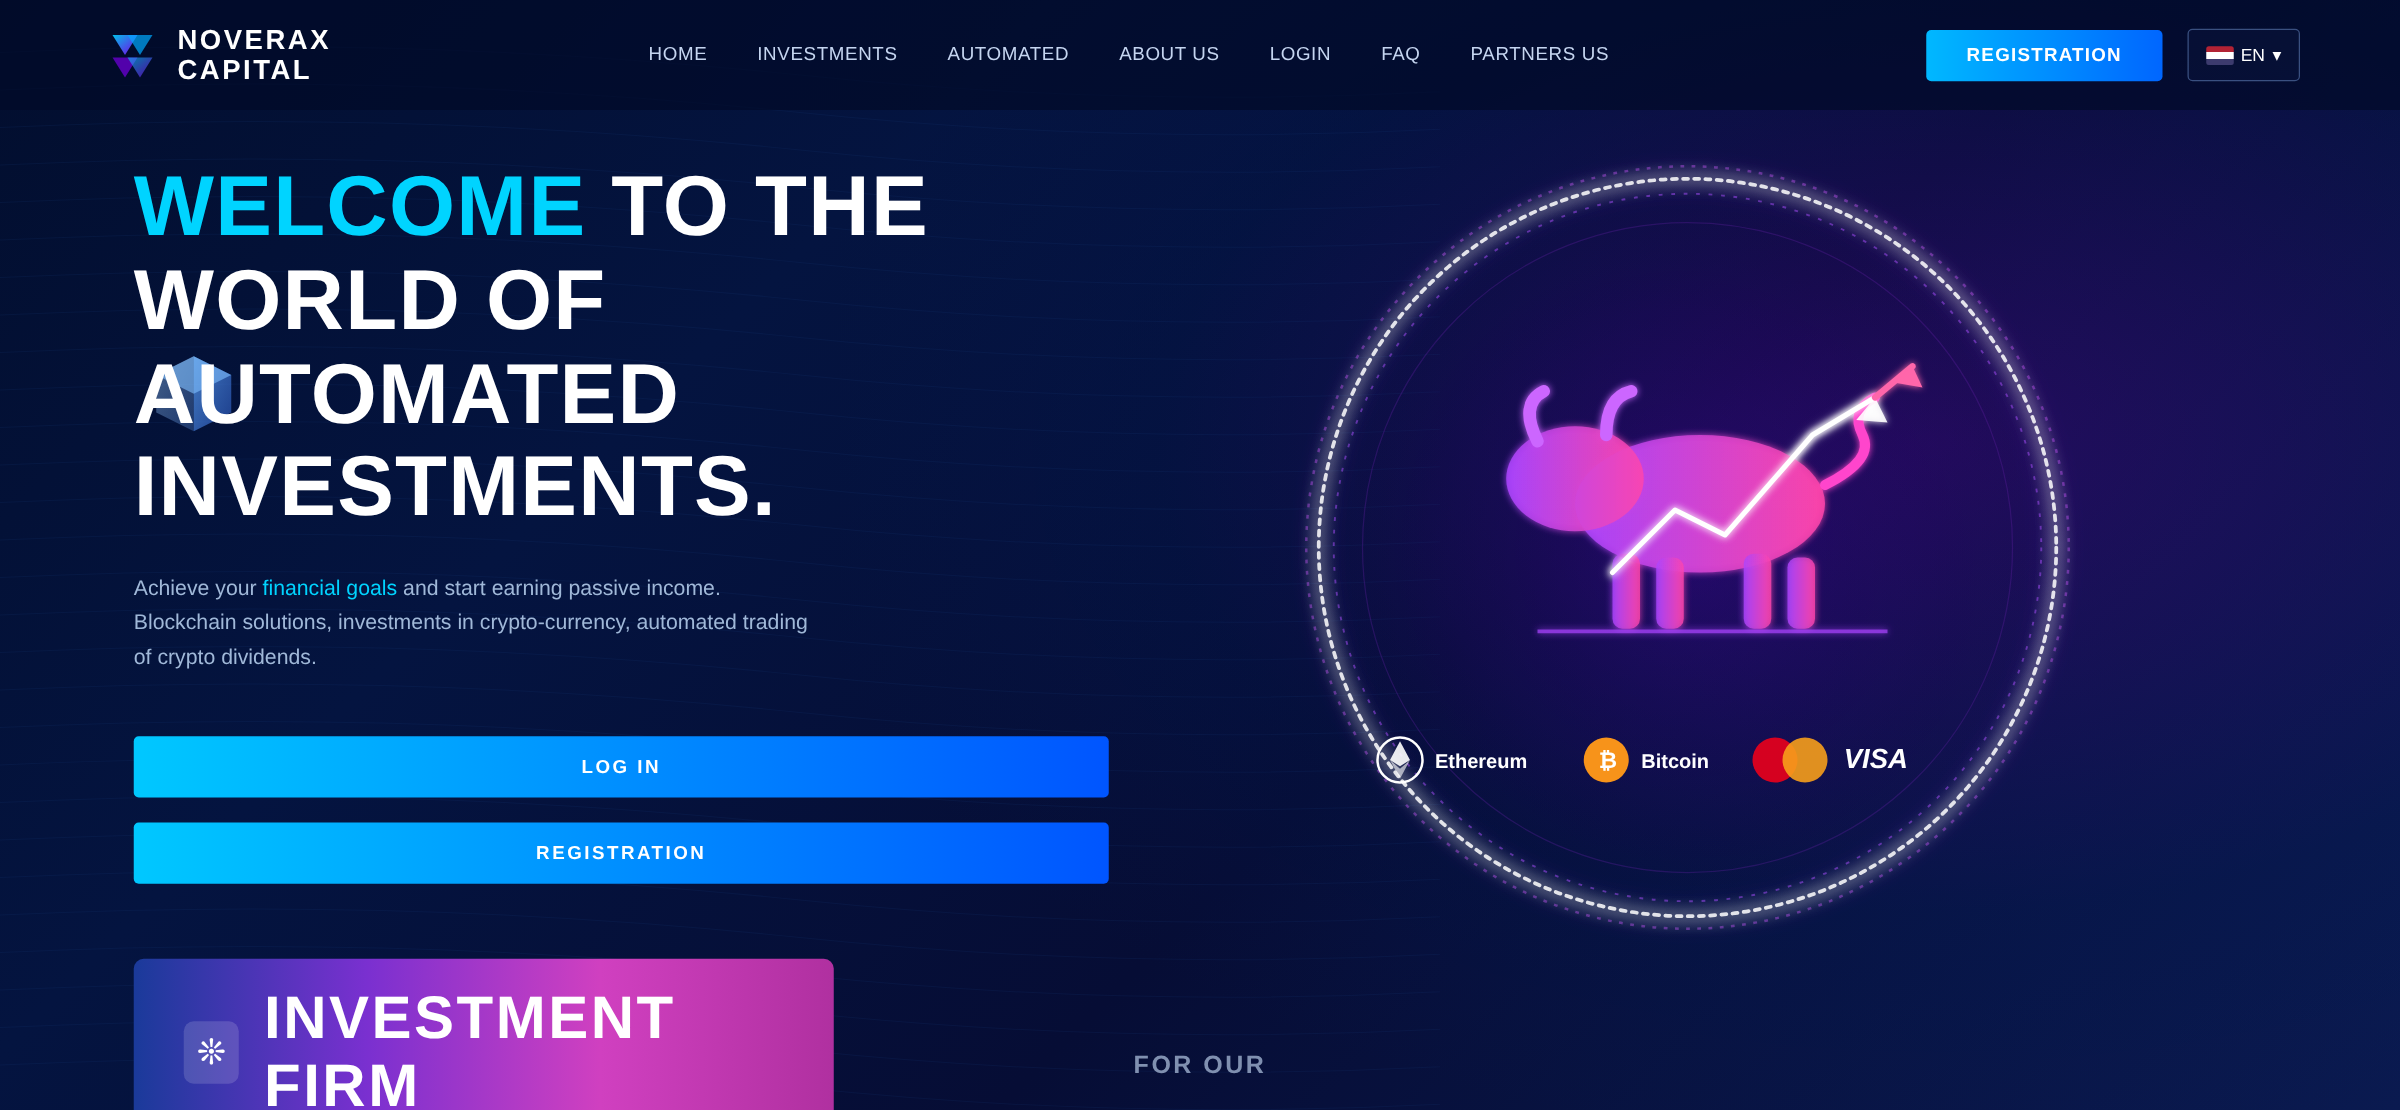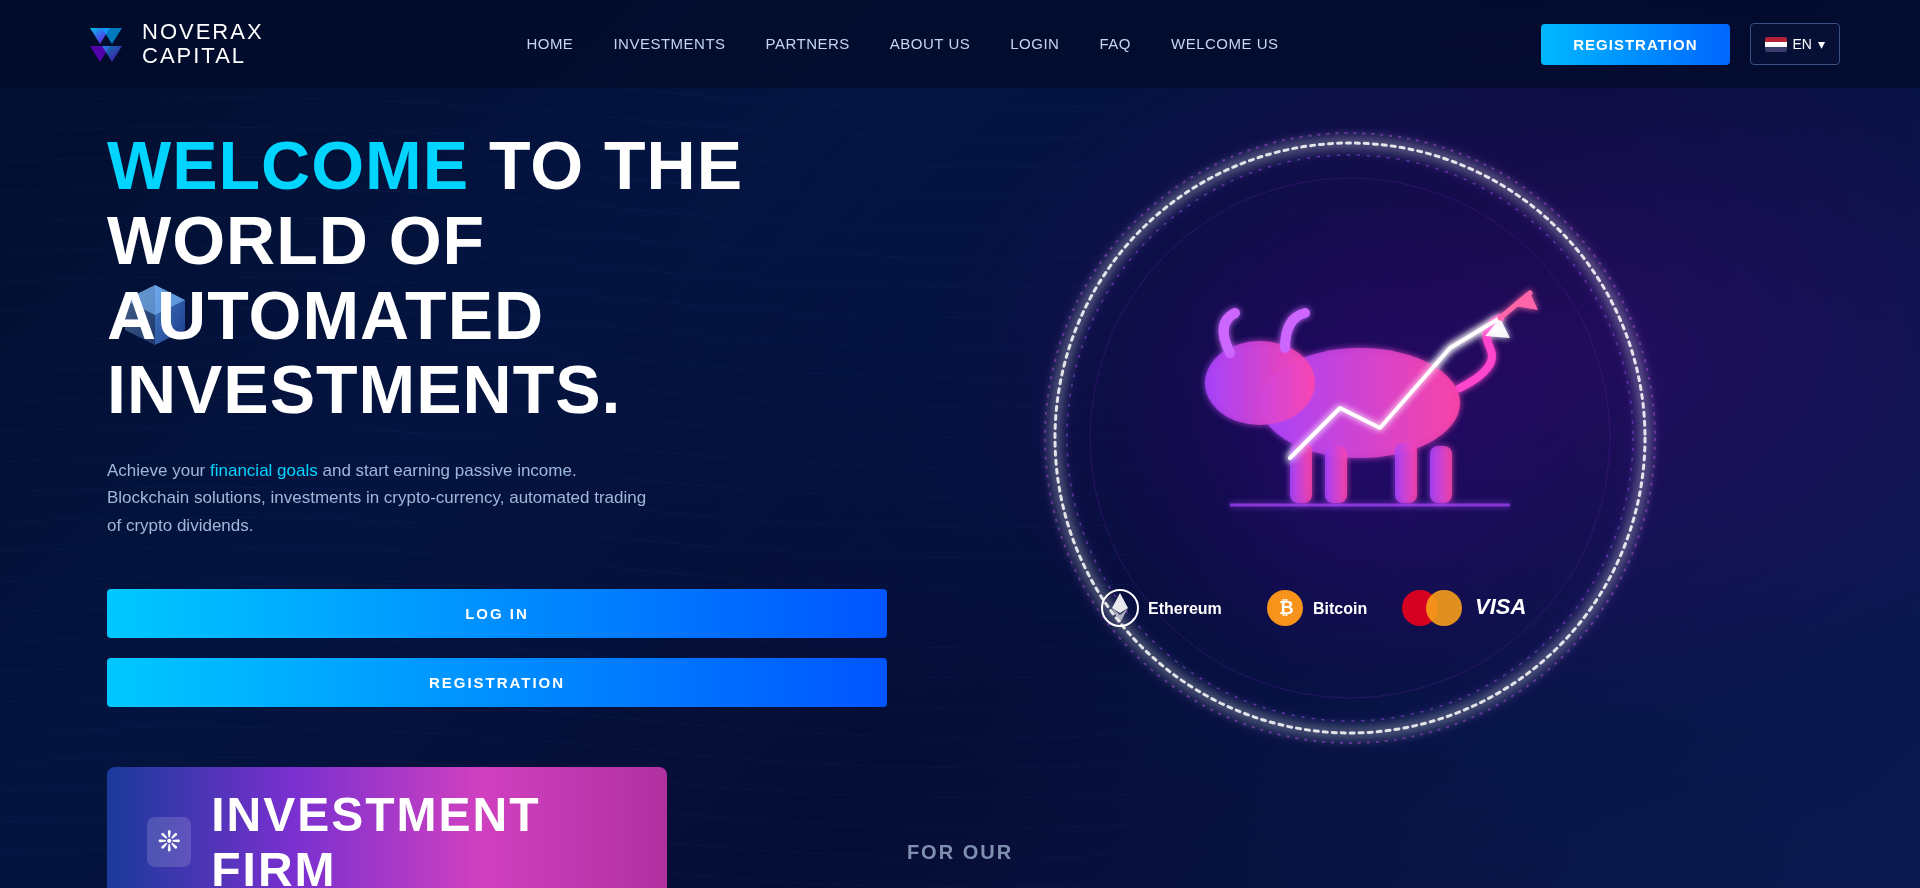--- a/index.html
+++ b/index.html
@@ -55,21 +55,21 @@
     }
 
     .logo-text {
       display: flex;
       flex-direction: column;
       line-height: 1.1;
     }
 
     .logo-text span {
       font-size: 22px;
-      font-weight: 400;
+      font-weight: 700;
       letter-spacing: 2px;
       color: white;
     }
 
     .nav-links {
       display: flex;
       gap: 40px;
       list-style: none;
     }
 
@@ -374,25 +374,25 @@
     </svg>
     <div class="logo-text">
       <span>NOVERAX</span>
       <span>CAPITAL</span>
     </div>
   </div>
 
   <ul class="nav-links">
     <li><a href="#">HOME</a></li>
     <li><a href="#">INVESTMENTS</a></li>
-    <li><a href="#">PARTNERS</a></li>
+    <li><a href="#">AUTOMATED</a></li>
     <li><a href="#">ABOUT US</a></li>
     <li><a href="#">LOGIN</a></li>
     <li><a href="#">FAQ</a></li>
-    <li><a href="#">WELCOME US</a></li>
+    <li><a href="#">PARTNERS US</a></li>
   </ul>
 
   <div class="nav-right">
     <button class="btn-registration">REGISTRATION</button>
     <div class="lang-selector">
       <div class="flag-icon"></div>
       <span>EN</span>
       <span>▾</span>
     </div>
   </div>

